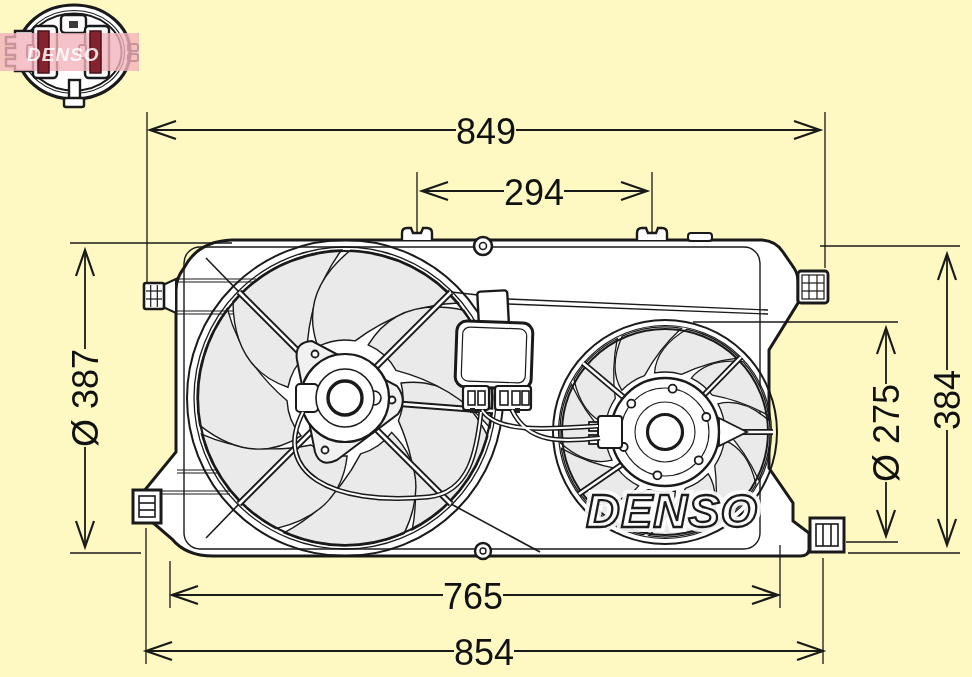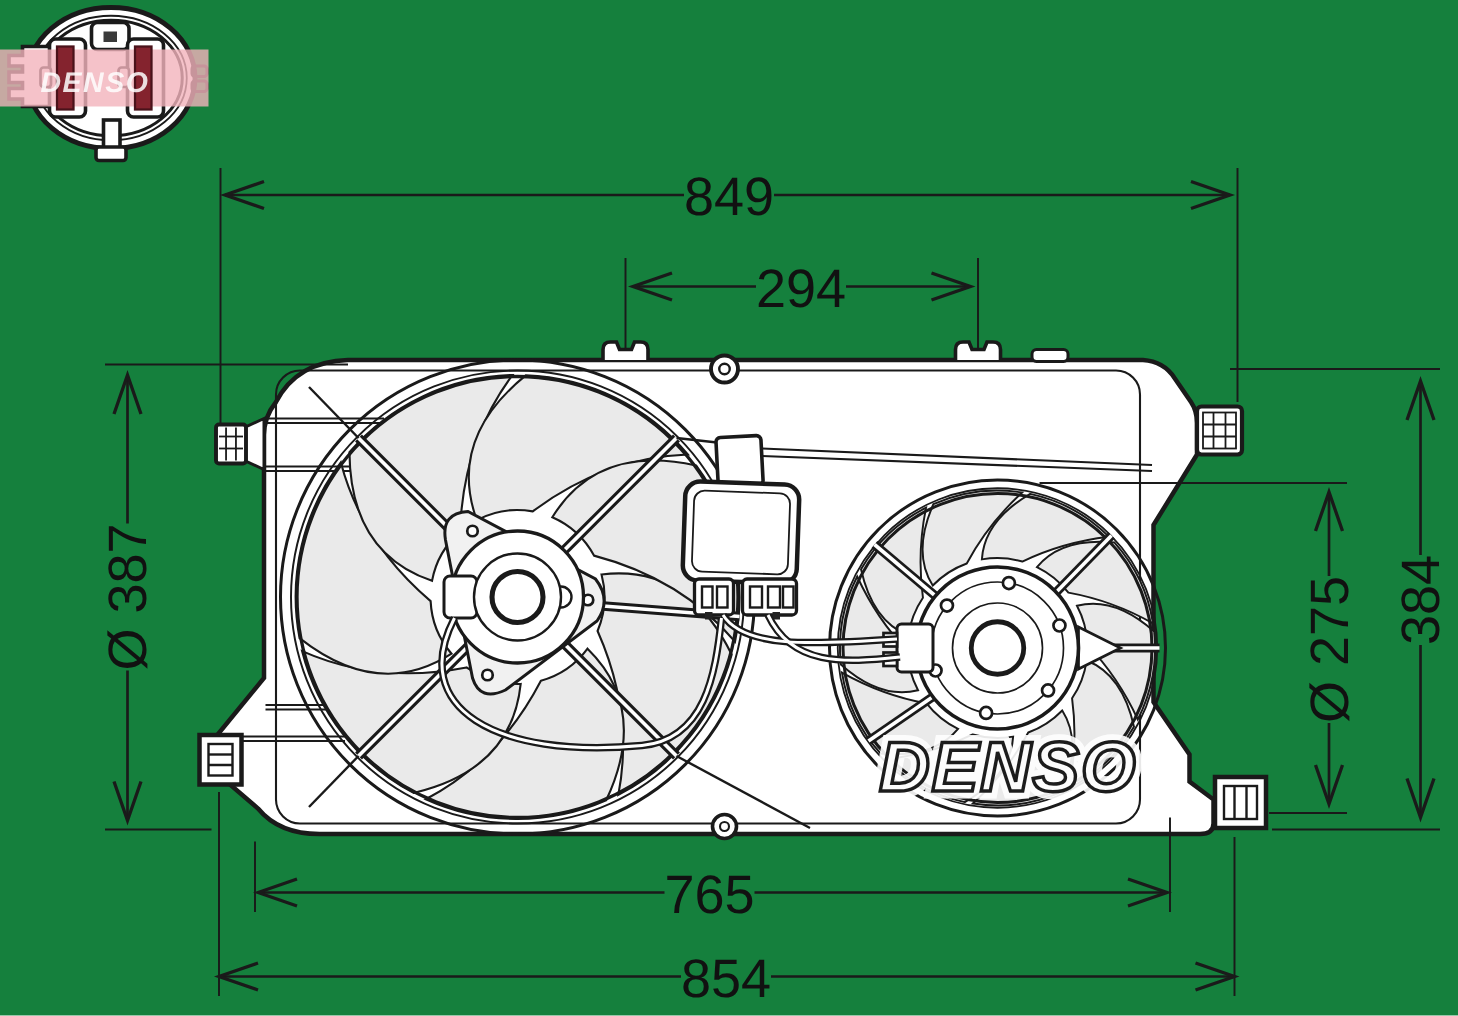--- a/index.html
+++ b/index.html
@@ -1,19 +1,19 @@
 <!DOCTYPE html>
 <html><head>
 <meta charset="utf-8">
 <style>
   html,body{margin:0;padding:0;background:#ffffff;}
   .stage{
     position:relative;
     width:972px;height:677px;
-    background:#15803d;
+    background:#fef9c3;
     font-family:"Liberation Sans", sans-serif;
     overflow:hidden;
   }
   svg{display:block;}
   .dim-text{
     font-family:"Liberation Sans", sans-serif;
     font-size:36px;
     fill:#111111;
   }
   .wm-main{

